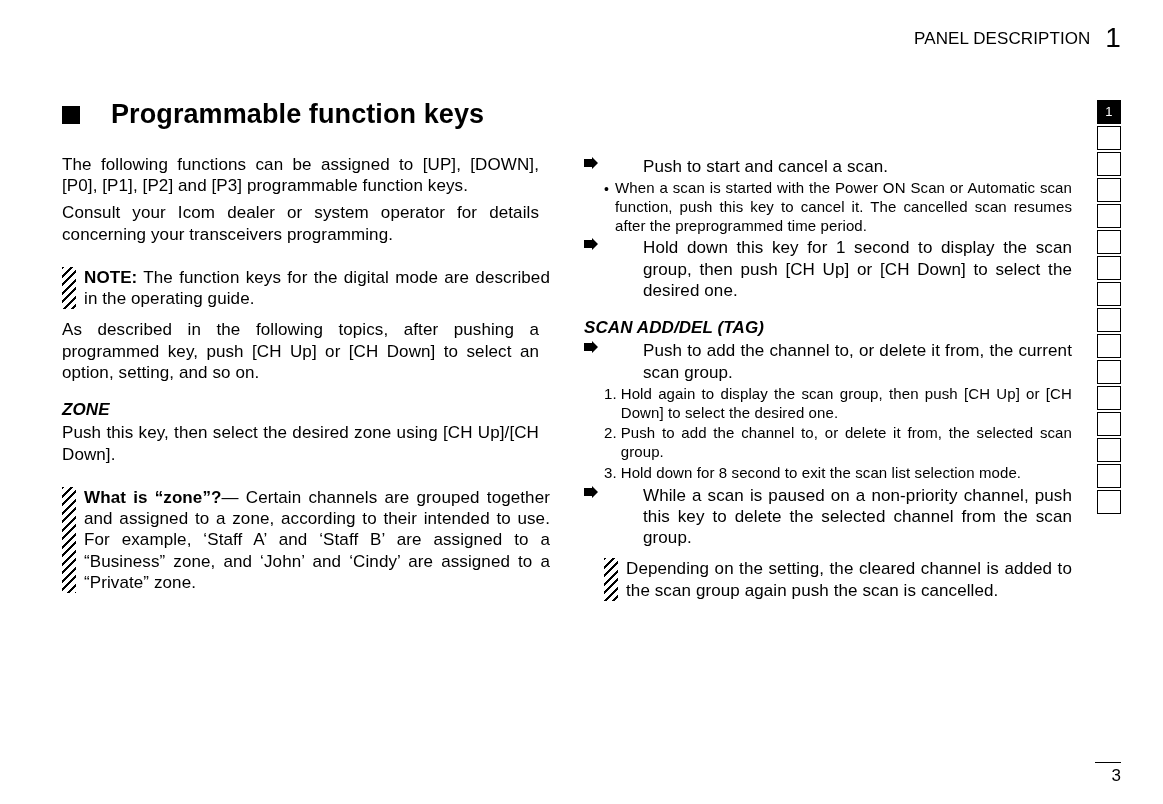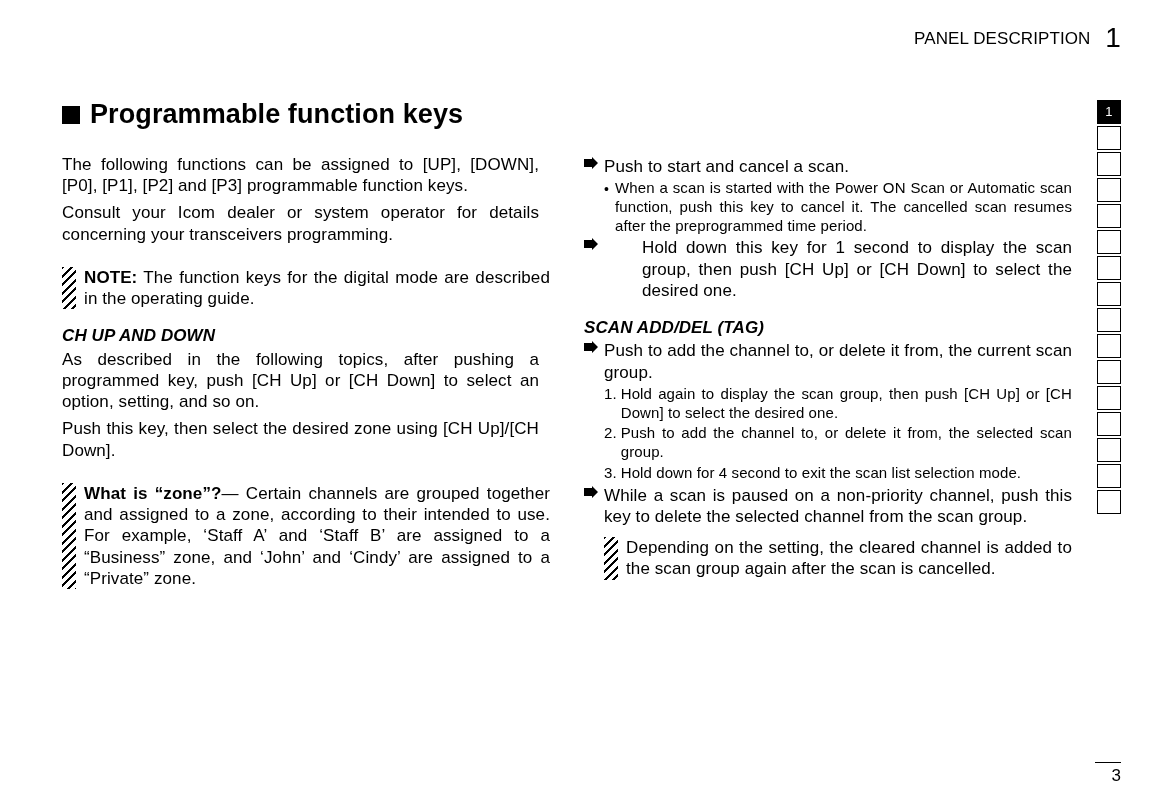--- a/index.html
+++ b/index.html
@@ -49,20 +49,21 @@
     justify-content:center;
     font-size:13px;
   }
   .tab.active{background:#000;color:#fff;}
   .main-heading{
     margin-top:70px;
     font-size:27px;
     font-weight:bold;
     display:flex;
     align-items:center;
+    gap:21px;
   }
   .main-heading .marker{
     width:18px;height:18px;
     background:#000;
     margin-right:10px;
     flex:0 0 auto;
   }
   .columns{
     display:flex;
     margin-top:22px;
@@ -89,21 +90,21 @@
     background:repeating-linear-gradient(135deg,#000 0 2px,#fff 2px 6px);
   }
   .note-text{flex:1 1 auto;text-align:justify;}
   .sub-head{
     font-weight:bold;
     font-style:italic;
     margin-top:16px;
     margin-bottom:2px;
   }
   .plain{margin-top:2px;}
-  .arrow-row{display:flex;align-items:flex-start;margin-top:2px;}
+  .arrow-row{display:flex;align-items:flex-start;margin-top:2px;gap:39px;}
   .arrow{flex:0 0 auto;margin-right:6px;font-weight:bold;position:relative;top:1px;}
   .arrow svg{width:14px;height:12px;display:block;}
   .bullet-row{display:flex;align-items:flex-start;margin-left:20px;font-size:15px;line-height:1.25;margin-top:2px;}
   .bullet{flex:0 0 auto;margin-right:6px;font-size:14px;position:relative;top:2px;}
   .num-row{display:flex;align-items:flex-start;margin-left:20px;font-size:15px;line-height:1.25;margin-top:2px;}
   .num{flex:0 0 auto;margin-right:4px;}
   .tight{margin-top:0;}
   .page-num{
     position:absolute;
     bottom:18px;
@@ -155,23 +156,23 @@
     <p>Consult your Icom dealer or system operator for details concerning your transceivers programming.</p>
 
     <div class="note-block">
       <div class="hatch"></div>
       <div class="note-text">
         <b>NOTE:</b>
         <span>The function keys for the digital mode are described in the operating guide.</span>
       </div>
     </div>
 
-    <div class="sub-head">CH UP AND DOWN</div>
     <p class="plain">As described in the following topics, after pushing a programmed key, push [CH Up] or [CH Down] to select an option, setting, and so on.</p>
 
+    <div class="sub-head">ZONE</div>
     <p class="plain">Push this key, then select the desired zone using [CH Up]/[CH Down].</p>
 
     <div class="zone-block">
       <div class="hatch"></div>
       <div class="note-text">
         <b>What is “zone”?</b><span>— Certain channels are grouped together and assigned to a zone, according to their intended to use. For example, ‘Staff A’ and ‘Staff B’ are assigned to a “Business” zone, and ‘John’ and ‘Cindy’ are assigned to a “Private” zone.</span>
       </div>
     </div>
   </div>
 
@@ -188,21 +189,21 @@
     <div class="bullet-row">
       <span class="bullet">•</span>
       <span style="text-align:justify;">When a scan is started with the Power ON Scan or Automatic scan function, push this key to cancel it. The cancelled scan resumes after the preprogrammed time period.</span>
     </div>
     <div class="arrow-row">
       <span class="arrow">
         <svg viewBox="0 0 14 12">
             <polygon points="0,2 8,2 8,0 14,6 8,12 8,10 0,10" fill="#000"></polygon>
           </svg>
       </span>
-      <span style="text-align:justify;margin-left:38px;">Hold down this key for 1 second to display the scan group, then push [CH Up] or [CH Down] to select the desired one.</span>
+      <span style="text-align:justify;">Hold down this key for 1 second to display the scan group, then push [CH Up] or [CH Down] to select the desired one.</span>
     </div>
 
     <div class="sub-head">SCAN ADD/DEL (TAG)</div>
 
     <div class="arrow-row">
       <span class="arrow">
         <svg viewBox="0 0 14 12">
             <polygon points="0,2 8,2 8,0 14,6 8,12 8,10 0,10" fill="#000"></polygon>
           </svg>
       </span>
@@ -211,32 +212,32 @@
     <div class="num-row">
       <span class="num">1.</span>
       <span style="text-align:justify;">Hold again to display the scan group, then push [CH Up] or [CH Down] to select the desired one.</span>
     </div>
     <div class="num-row">
       <span class="num">2.</span>
       <span style="text-align:justify;">Push to add the channel to, or delete it from, the selected scan group.</span>
     </div>
     <div class="num-row">
       <span class="num">3.</span>
-      <span style="text-align:justify;">Hold down for 4 second to exit the scan list selection mode.</span>
+      <span style="text-align:justify;">Hold down for 8 second to exit the scan list selection mode.</span>
     </div>
     <div class="arrow-row">
       <span class="arrow">
         <svg viewBox="0 0 14 12">
             <polygon points="0,2 8,2 8,0 14,6 8,12 8,10 0,10" fill="#000"></polygon>
           </svg>
       </span>
       <span style="text-align:justify;">While a scan is paused on a non-priority channel, push this key to delete the selected channel from the scan group.</span>
     </div>
 
     <div class="inner-note">
       <div class="hatch"></div>
-      <div class="note-text">Depending on the setting, the cleared channel is added to the scan group again after the scan is cancelled.</div>
+      <div class="note-text">Depending on the setting, the cleared channel is added to the scan group again push the scan is cancelled.</div>
     </div>
   </div>
 
 </div>
 
 <div class="page-num">3</div>
 
 </body></html>

